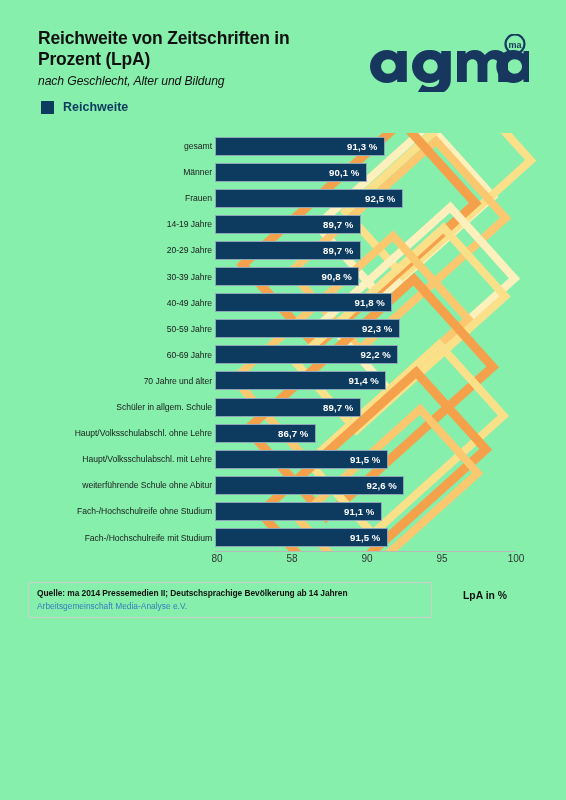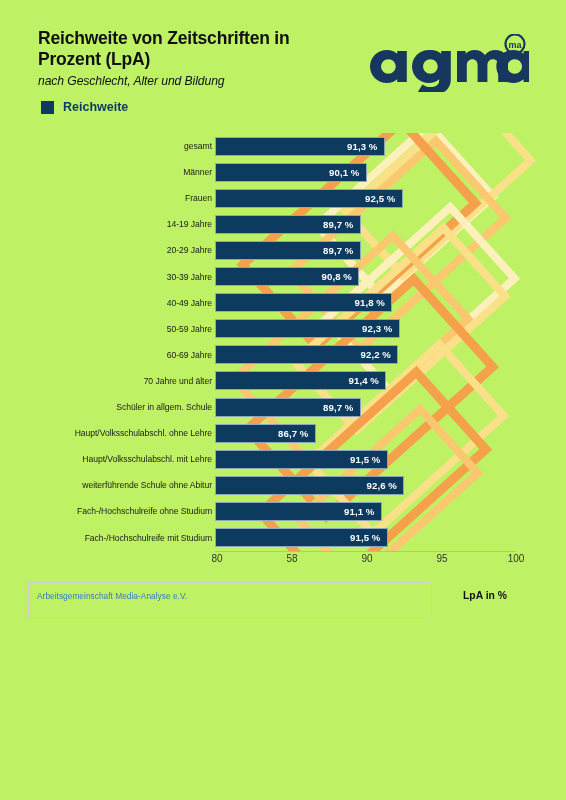--- a/index.html
+++ b/index.html
@@ -13,21 +13,21 @@
     position: relative;
     font-family: "Liberation Sans", sans-serif;
     overflow: hidden;
   }
 
   #page {
     position: absolute;
     left: 0; top: 0;
     width: 566px;
     height: 800px;
-    background: #bef264;
+    background: #86efac;
   }
 
   
   .header {
     position: absolute;
     left: 38px;
     top: 28px;
     width: 490px;
     height: 78px;
   }
@@ -367,17 +367,18 @@
   <div class="axis-line"></div>
   <div class="axis-ticks">
     <span class="tick" style="left:217px">80</span>
     <span class="tick" style="left:292px">58</span>
     <span class="tick" style="left:367px">90</span>
     <span class="tick" style="left:442px">95</span>
     <span class="tick" style="left:516px">100</span>
   </div>
 
   <div class="source-box">
+    <div class="source-line1">Quelle: ma 2014 Pressemedien II; Deutschsprachige Bevölkerung ab 14 Jahren</div>
     <div class="source-line2">Arbeitsgemeinschaft Media-Analyse e.V.</div>
   </div>
   <div class="unit-label">LpA in %</div>
 
 </div>
 
 </body></html>

